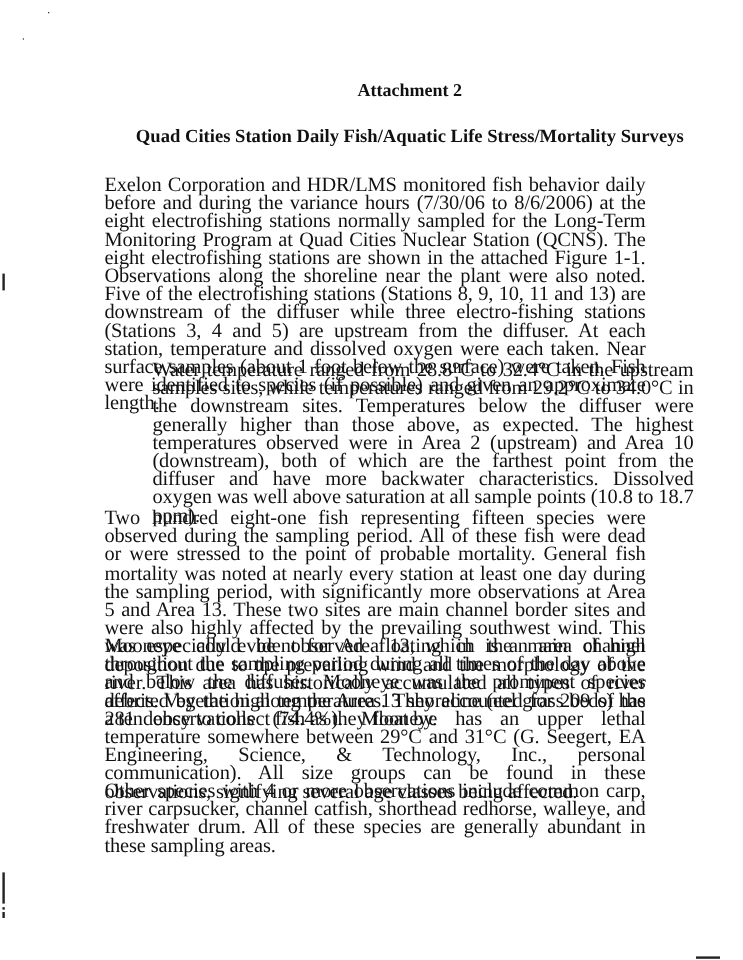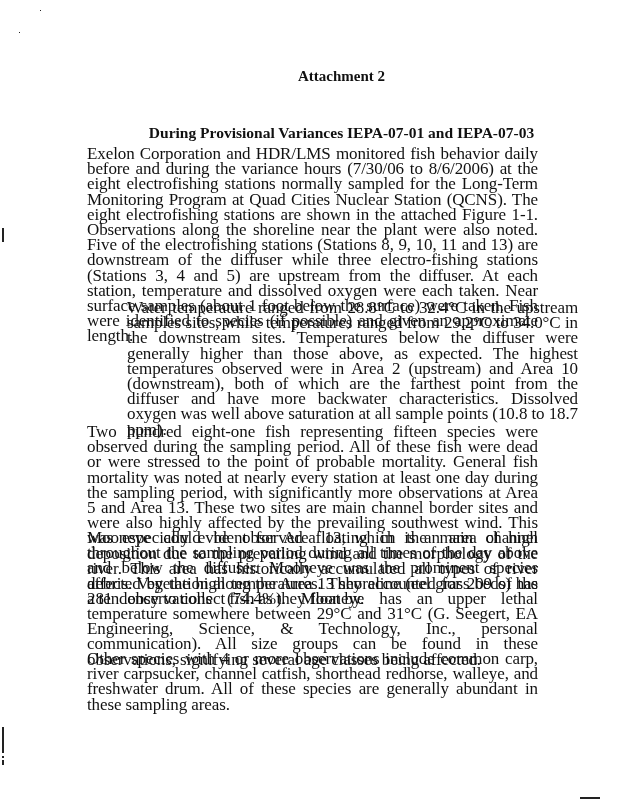--- a/index.html
+++ b/index.html
@@ -33,22 +33,21 @@
     .m5 { left: 40px; top: 10px; width: 1px; height: 1px; }
     .m6 { left: 19px; top: 32px; width: 1px; height: 1px; }
     .m7 { left: 580px; top: 797px; width: 20px; height: 1.5px; }
   </style>
 </head>
 <body>
 
 <div class="page">
   <h2 class="heading att">Attachment 2</h2>
   <h1 class="heading title">
-    <br>
-    <span>During Provisional Variances IEPA-07-01 and IEPA-07-03</span>
+    <span>Quad Cities Station Daily Fish/Aquatic Life Stress/Mortality Surveys</span><br>
   </h1>
 
   <p class="para p1">Exelon Corporation and HDR/LMS monitored fish behavior daily before and during the variance hours (7/30/06 to 8/6/2006) at the eight electrofishing stations normally sampled for the Long-Term Monitoring Program at Quad Cities Nuclear Station (QCNS). The eight electrofishing stations are shown in the attached Figure 1-1. Observations along the shoreline near the plant were also noted. Five of the electrofishing stations (Stations 8, 9, 10, 11 and 13) are downstream of the diffuser while three electro-fishing stations (Stations 3, 4 and 5) are upstream from the diffuser. At each station, temperature and dissolved oxygen were each taken. Near surface samples (about 1 foot below the surface) were taken. Fish were identified to species (if possible) and given an approximate length.</p>
   <p class="para p2">Water temperature ranged from 28.8°C to 32.4°C in the upstream samples sites, while temperatures ranged from 29.2°C to 34.0°C in the downstream sites. Temperatures below the diffuser were generally higher than those above, as expected. The highest temperatures observed were in Area 2 (upstream) and Area 10 (downstream), both of which are the farthest point from the diffuser and have more backwater characteristics. Dissolved oxygen was well above saturation at all sample points (10.8 to 18.7 ppm).</p>
   <p class="para p3">Two hundred eight-one fish representing fifteen species were observed during the sampling period. All of these fish were dead or were stressed to the point of probable mortality. General fish mortality was noted at nearly every station at least one day during the sampling period, with significantly more observations at Area 5 and Area 13. These two sites are main channel border sites and were also highly affected by the prevailing southwest wind. This was especially evident for Area 13, which is an area of high deposition due to the prevailing wind and the morphology of the river. This area has historically accumulated all types of river debris. Vegetation along the Area 13 shoreline (eel grass beds) has a tendency to collect fish as they float by.</p>
   <p class="para p4">Mooneye could be observed floating in the main channel throughout the sampling period during all times of the day above and below the diffuser. Mooneye was the prominent species affected by the high temperatures. They accounted for 209 of the 281 observations (74.4%). Mooneye has an upper lethal temperature somewhere between 29°C and 31°C (G. Seegert, EA Engineering, Science, &amp; Technology, Inc., personal communication). All size groups can be found in these observations, signifying several age classes being affected.</p>
   <p class="para p5">Other species with 4 or more observations include common carp, river carpsucker, channel catfish, shorthead redhorse, walleye, and freshwater drum. All of these species are generally abundant in these sampling areas.</p>
 
   <div class="mark m1"></div>
   <div class="mark m2"></div>

